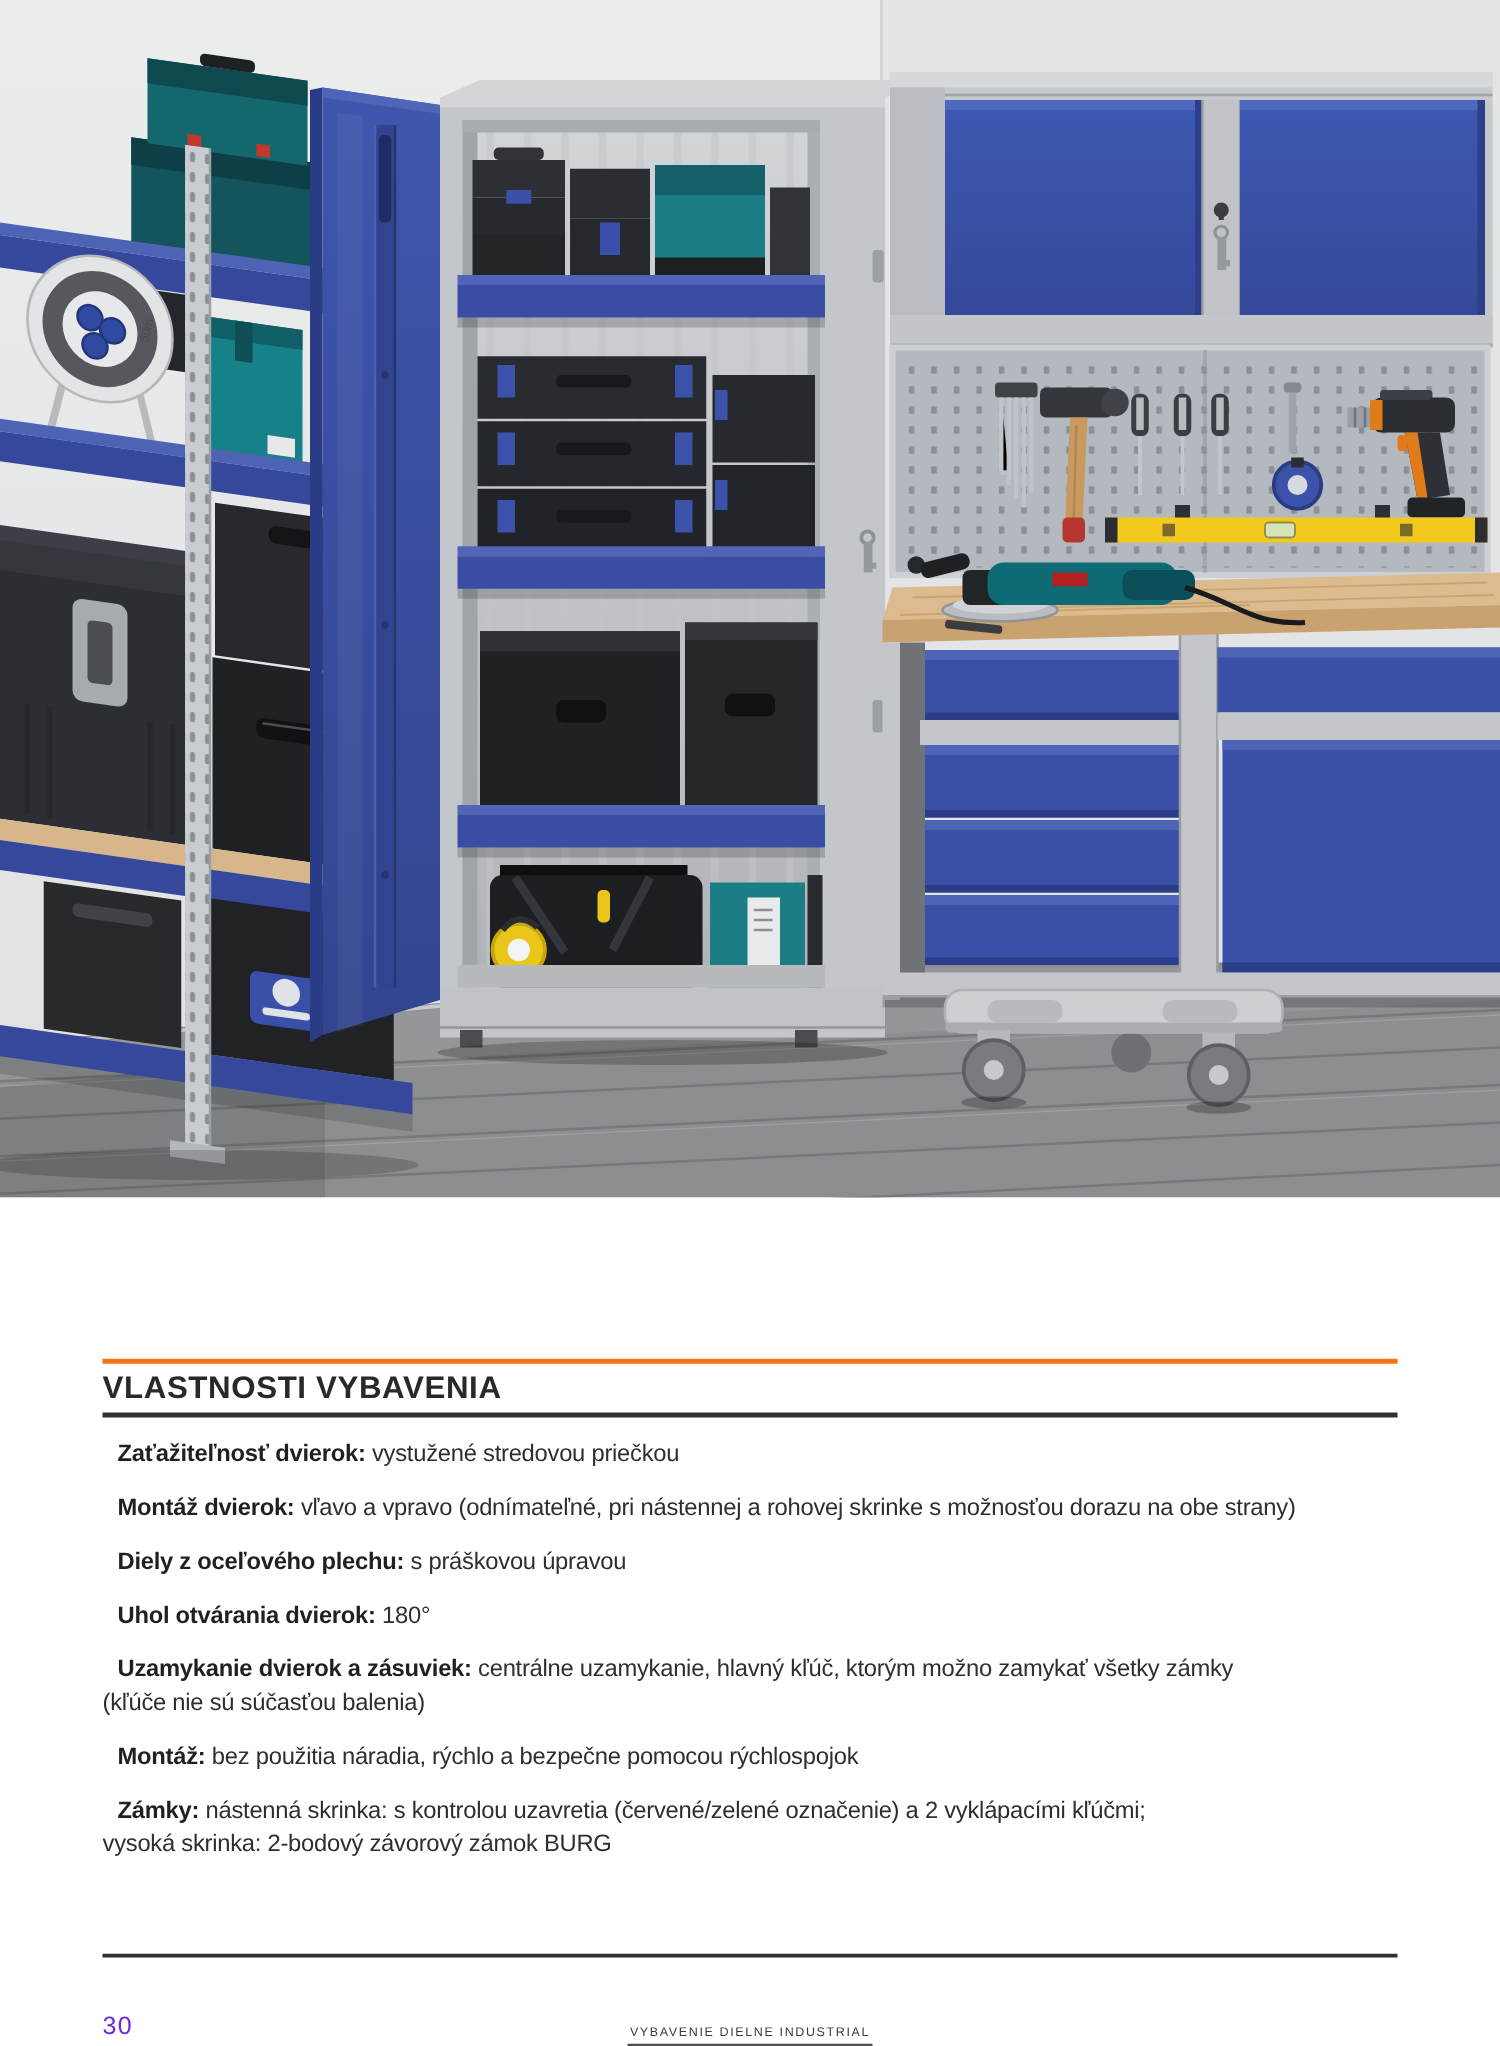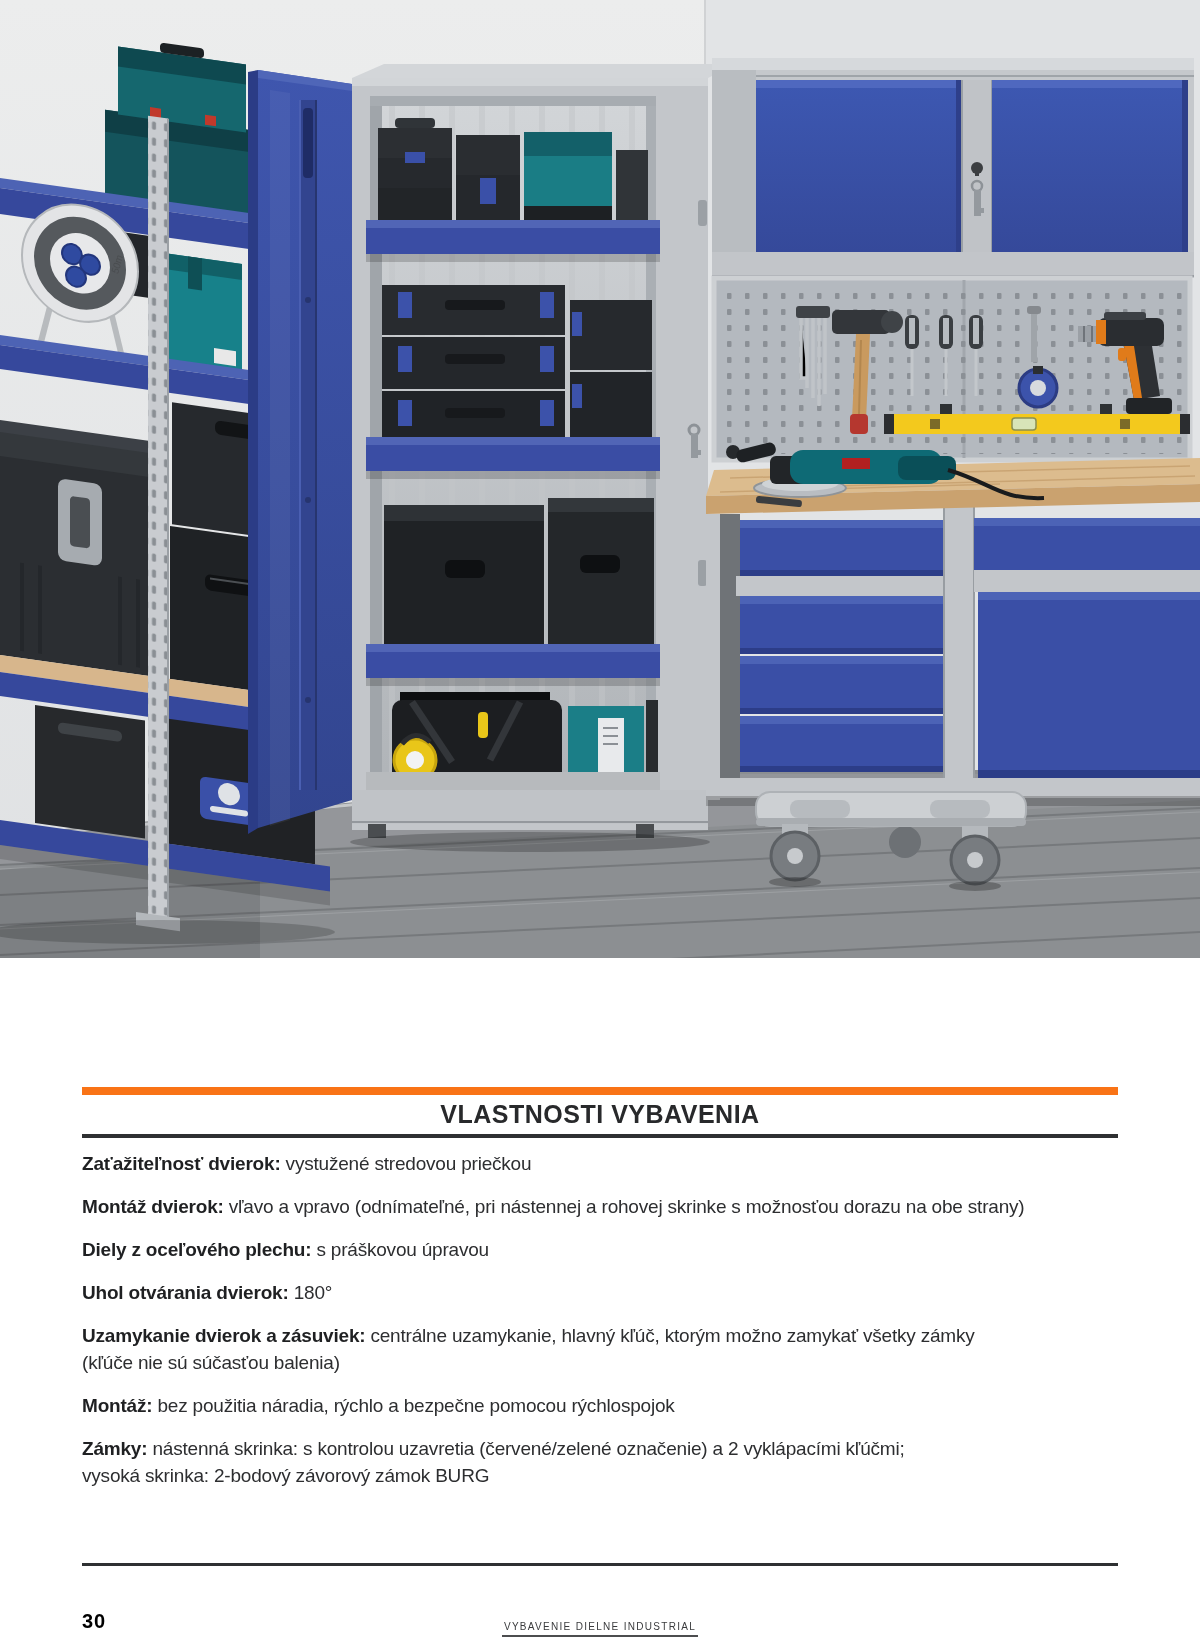--- a/index.html
+++ b/index.html
@@ -1,32 +1,32 @@
 <!DOCTYPE html>
 <html><head>
 <meta charset="utf-8">
 <style>
   html,body{margin:0;padding:0;background:#ffffff;}
   .page{position:relative;width:1200px;height:1637px;background:#ffffff;overflow:hidden;
         font-family:"Liberation Sans",sans-serif;color:#2d2e30;}
   .photo{position:absolute;top:0;left:0;width:1200px;height:958px;display:block;}
   .intro{position:absolute;left:82px;top:976px;width:1040px;font-size:20px;line-height:28px;
          letter-spacing:-0.2px;color:#2d2e30;}
-  .section-header{position:absolute;left:82px;top:1087px;width:1036px;text-align:center;
-         border-top:8px solid #f97316;border-bottom:4px solid #2e3032;padding:5px 0 6px 0;}
+  .section-header{position:absolute;left:82px;top:1087px;width:1036px;
+         border-top:4px solid #f97316;border-bottom:4px solid #2e3032;padding:5px 0 6px 0;}
   .section-header h2{margin:0;font-size:25px;line-height:28px;font-weight:bold;
          letter-spacing:0.5px;color:#28292b;}
   .features{position:absolute;left:82px;top:1150px;width:1045px;font-size:19px;
          line-height:27px;letter-spacing:-0.2px;}
   .feature{margin:0 0 16px 0;}
-  .feature b{font-weight:bold;color:#1f2022;}
+  .feature b{font-weight:bold;color:#1f2022;margin-left:12px;}
   .l2{display:block;}
   .footer-rule{position:absolute;left:82px;top:1563px;width:1036px;height:3px;background:#2e3032;}
-  .page-number{position:absolute;left:82px;top:1610px;font-size:20px;font-weight:bold;
-         letter-spacing:1px;color:#000000;}
+  .page-number{position:absolute;left:82px;top:1610px;font-size:20px;font-weight:normal;
+         letter-spacing:1px;color:#6d28d9;}
   .footer-label{position:absolute;left:0;right:0;top:1621px;text-align:center;
          font-size:10px;letter-spacing:1.3px;color:#3a3b3d;}
   .footer-label span{border-bottom:2px solid #4c4d4f;padding:0 2px 3px 2px;}
 </style>
 </head>
 <body>
 
 <div class="page">
 
   <svg class="photo" viewBox="0 0 1200 958" xmlns="http://www.w3.org/2000/svg">

